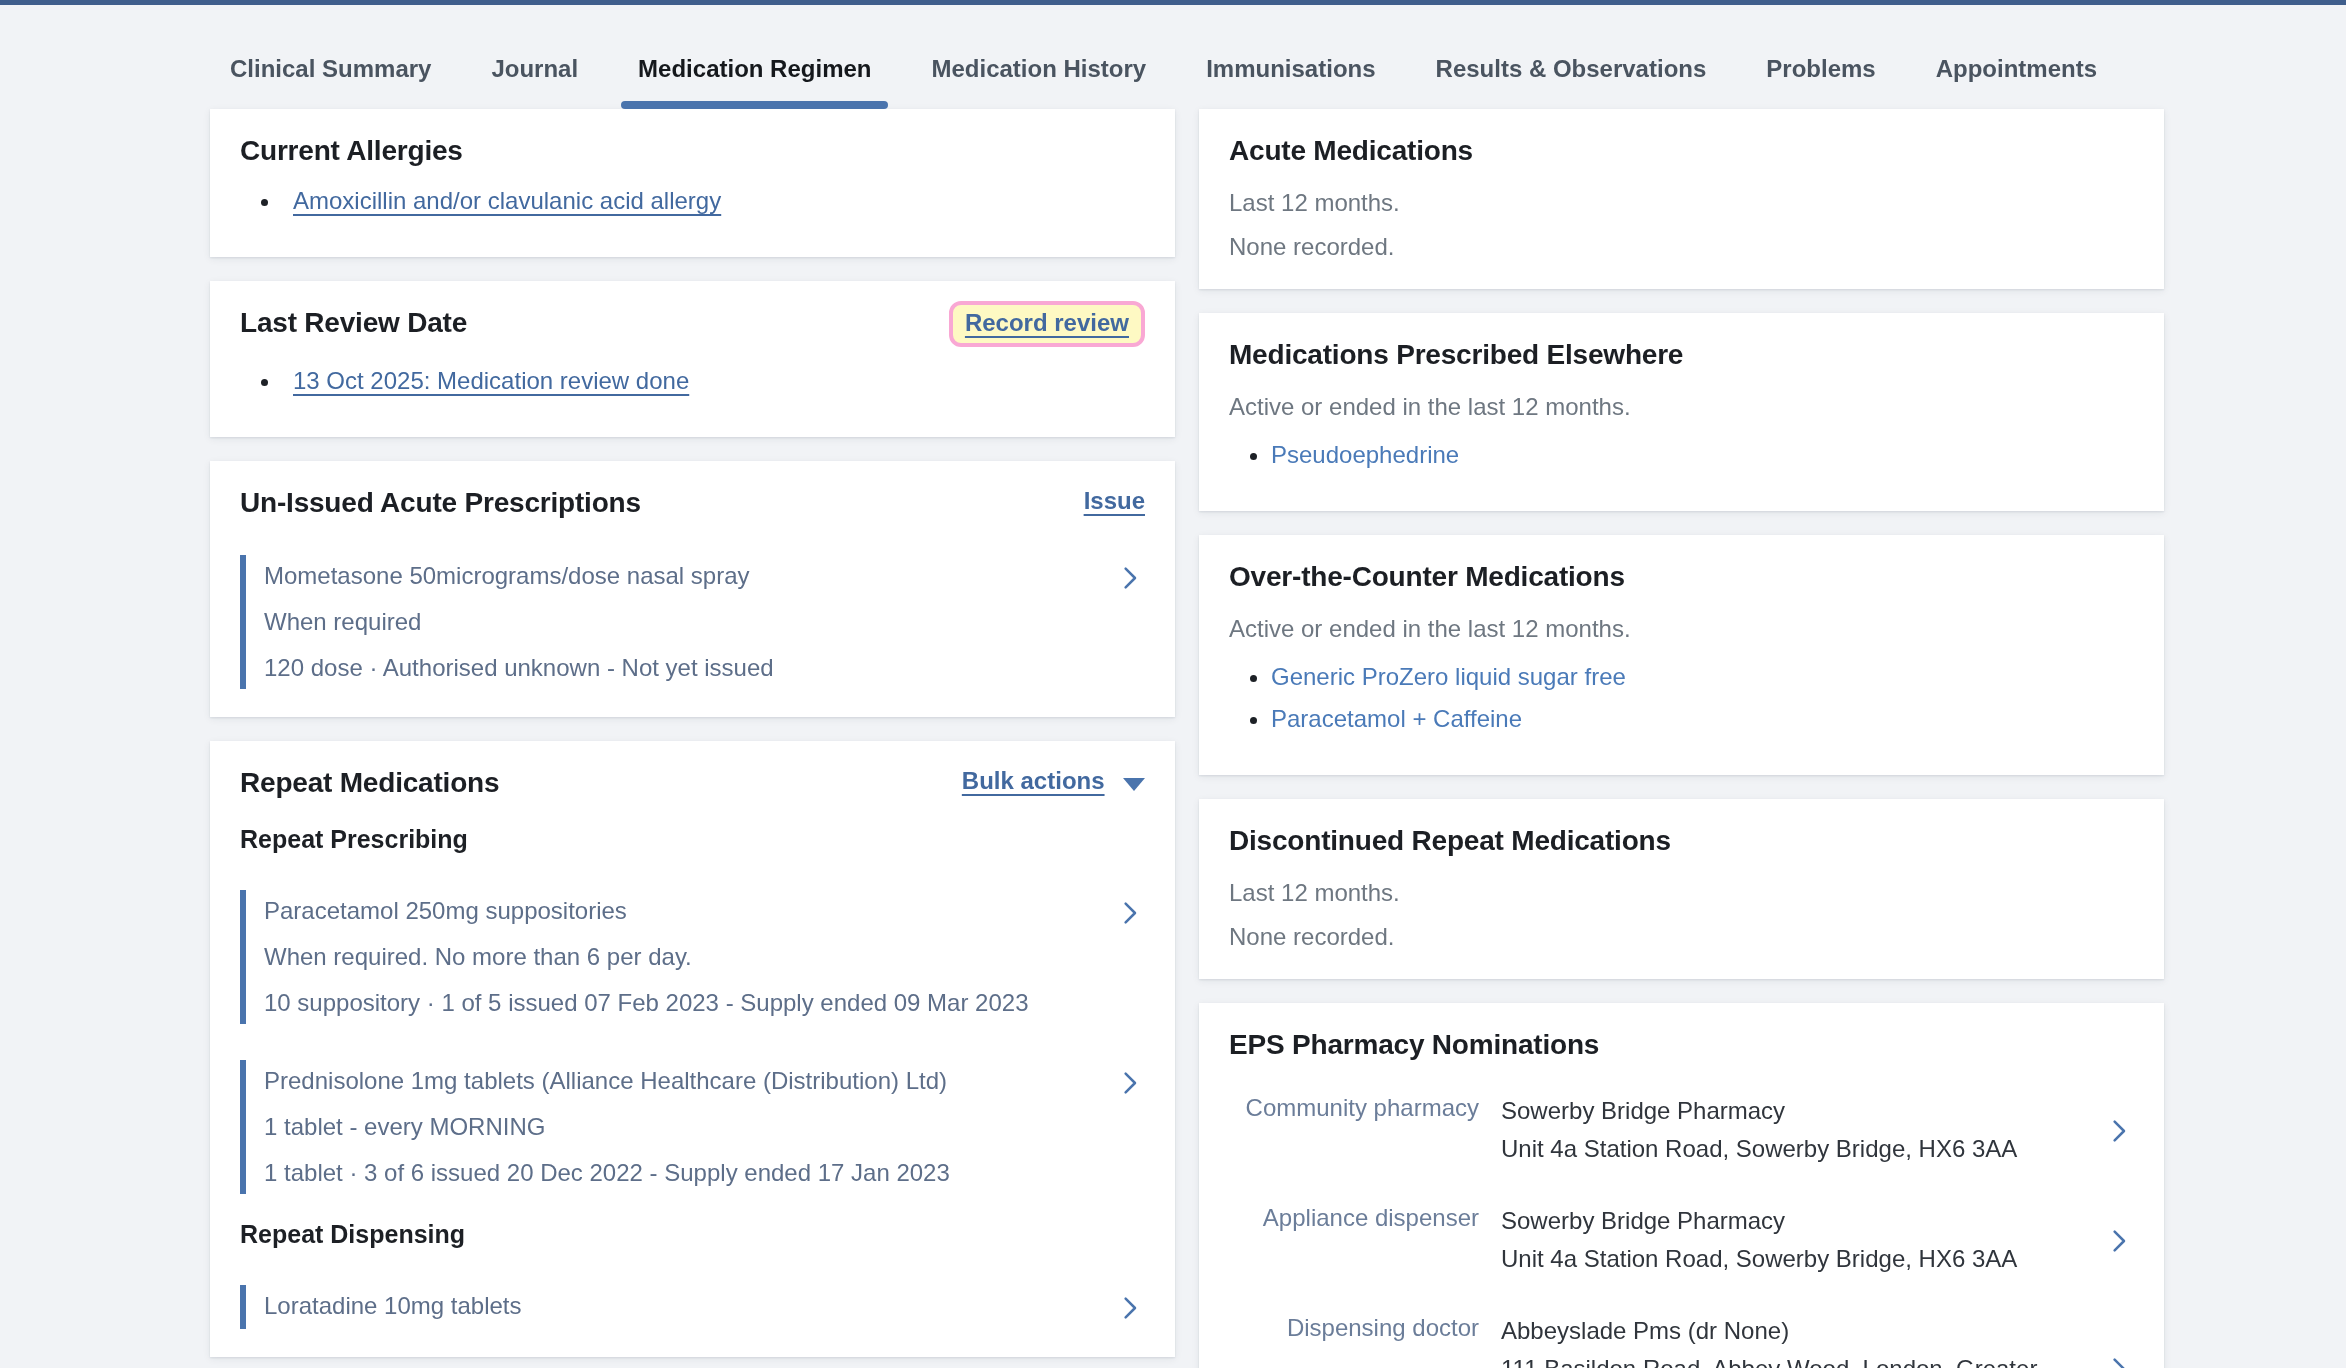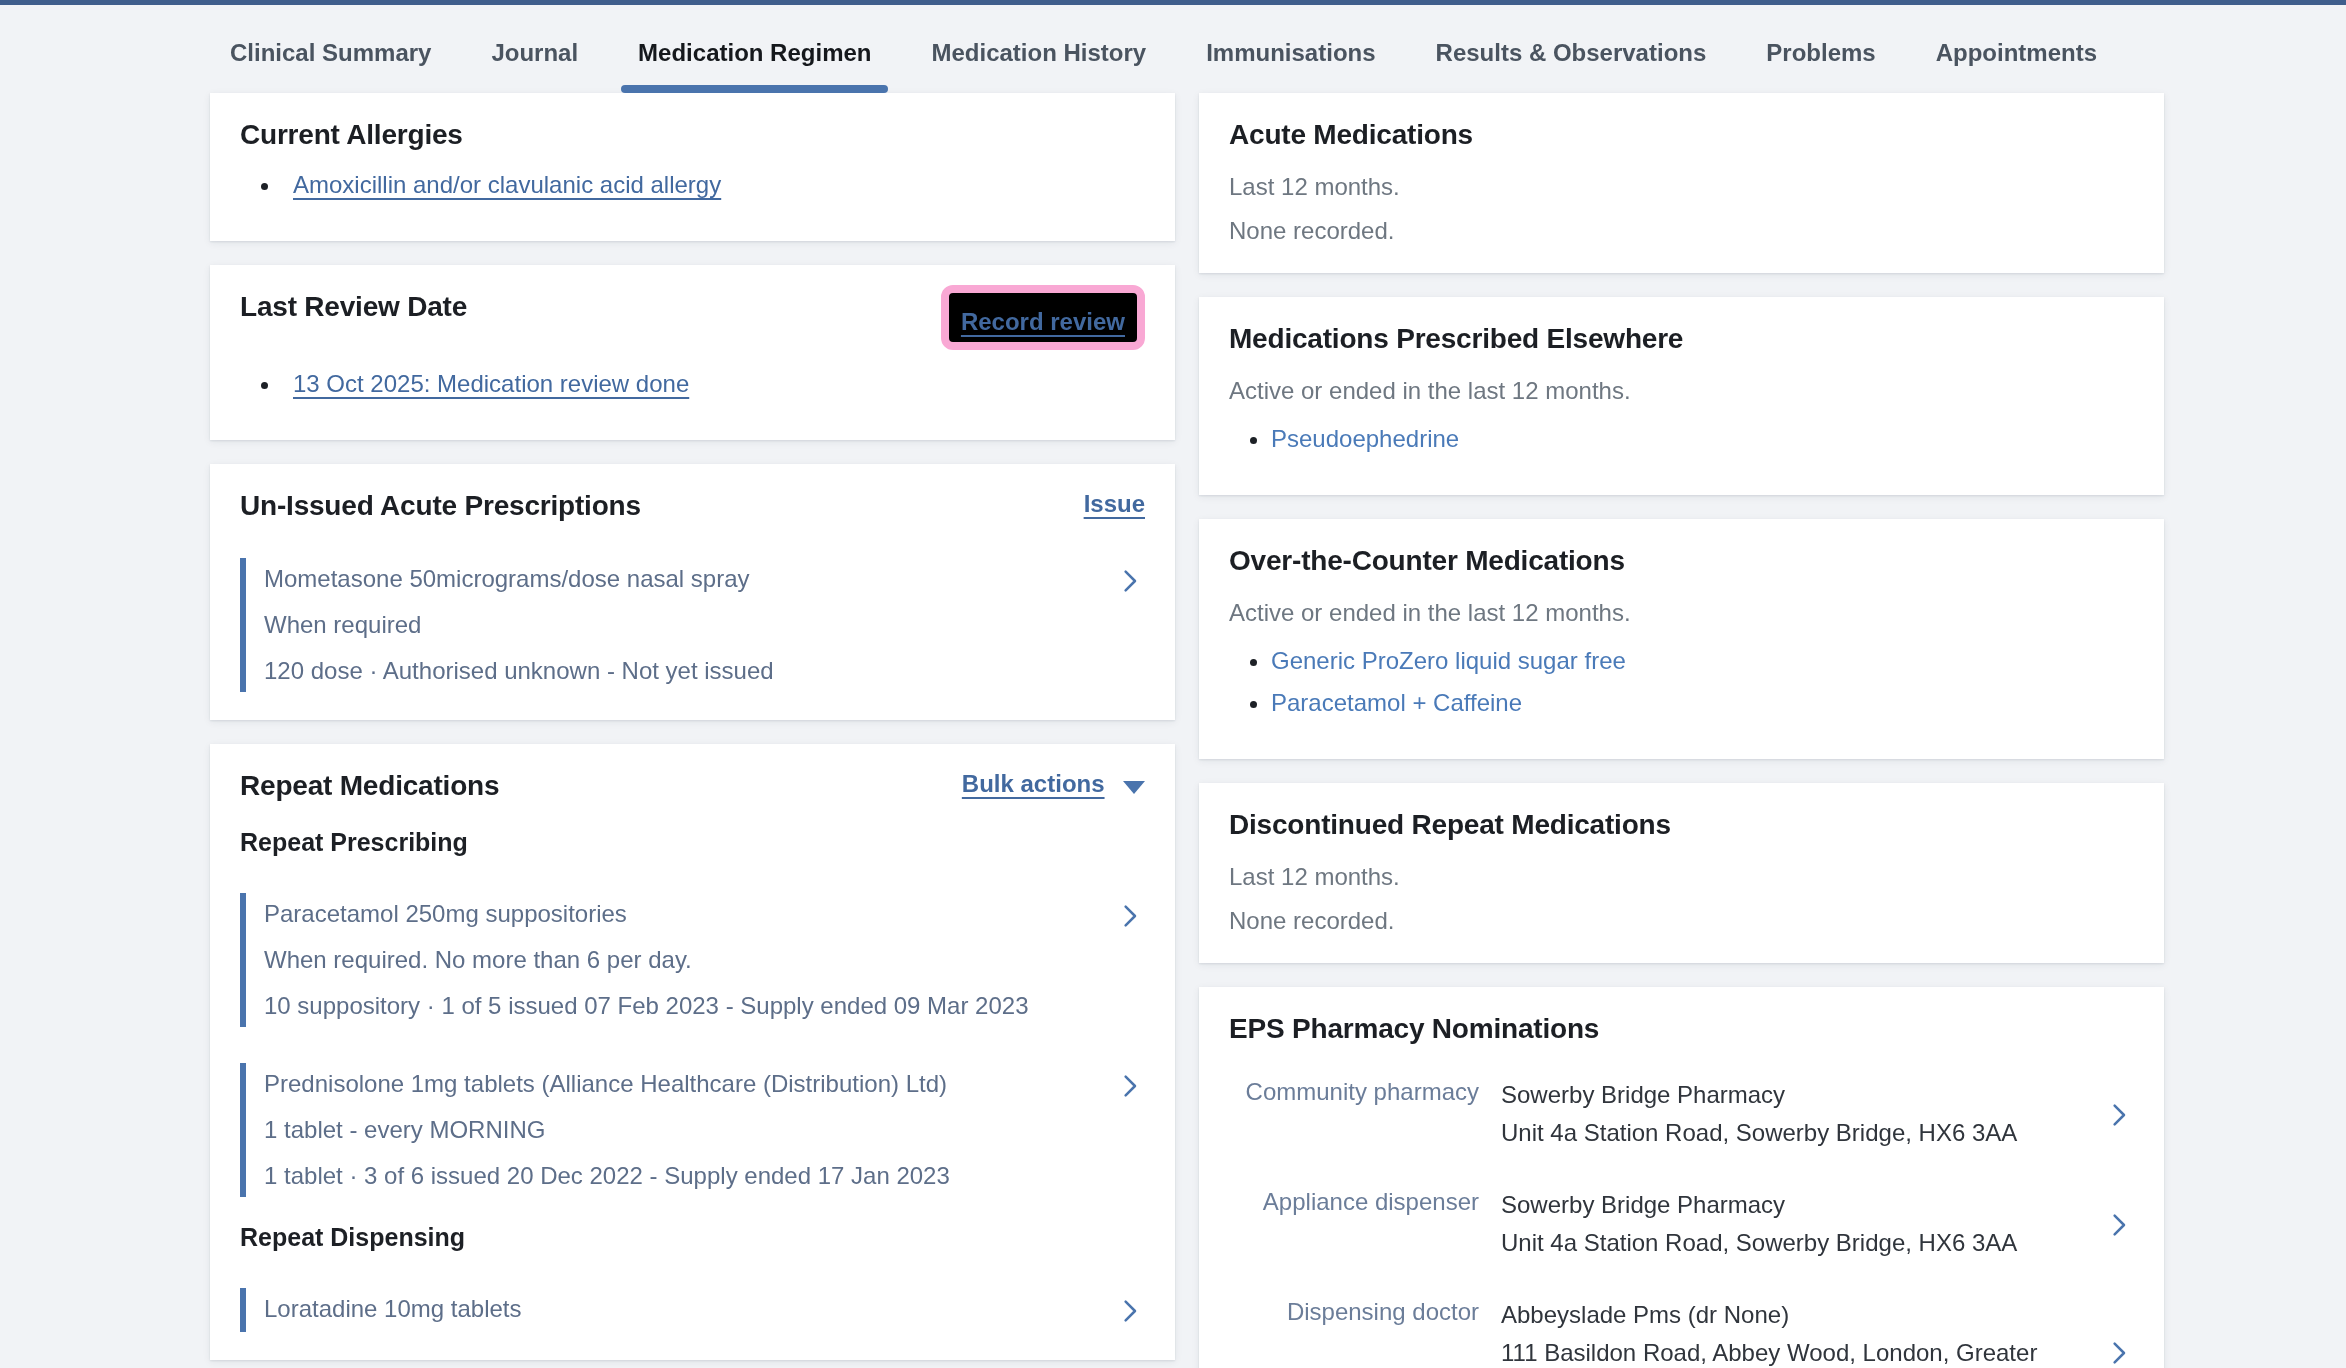--- a/index.html
+++ b/index.html
@@ -11,21 +11,21 @@
     overflow: hidden;
     position: relative;
   }
   .top-accent { height: 5px; background: #3f5e8c; width: 100%; }
 
   
   .tabbar {
     display: flex;
     align-items: flex-end;
     padding-left: 200px;
-    height: 88px;
+    height: 104px;
   }
   .tab {
     position: relative;
     font-size: 24px;
     font-weight: 700;
     color: #4a5460;
     padding: 0 30px 26px 30px;
     white-space: nowrap;
     cursor: pointer;
   }
@@ -87,24 +87,24 @@
   .caret-down {
     display: inline-block;
     margin-left: 14px;
     width: 0; height: 0;
     border-left: 11px solid transparent;
     border-right: 11px solid transparent;
     border-top: 13px solid #4a74ad;
     vertical-align: middle;
   }
   .record-review-btn {
-    border: 8px solid #f9a8d4;
+    border: 4px solid #f9a8d4;
     border-radius: 12px;
-    background: #000000;
-    padding: 15px 12px 6px 12px;
+    background: #fef9c3;
+    padding: 4px 12px 6px 12px;
     cursor: pointer;
     margin-top: -6px;
   }
   .record-review-btn .action-link { font-size: 24px; }
 
   ul.bullet-list {
     list-style: disc;
     margin: 20px 0 4px 0;
     padding-left: 42px;
   }

